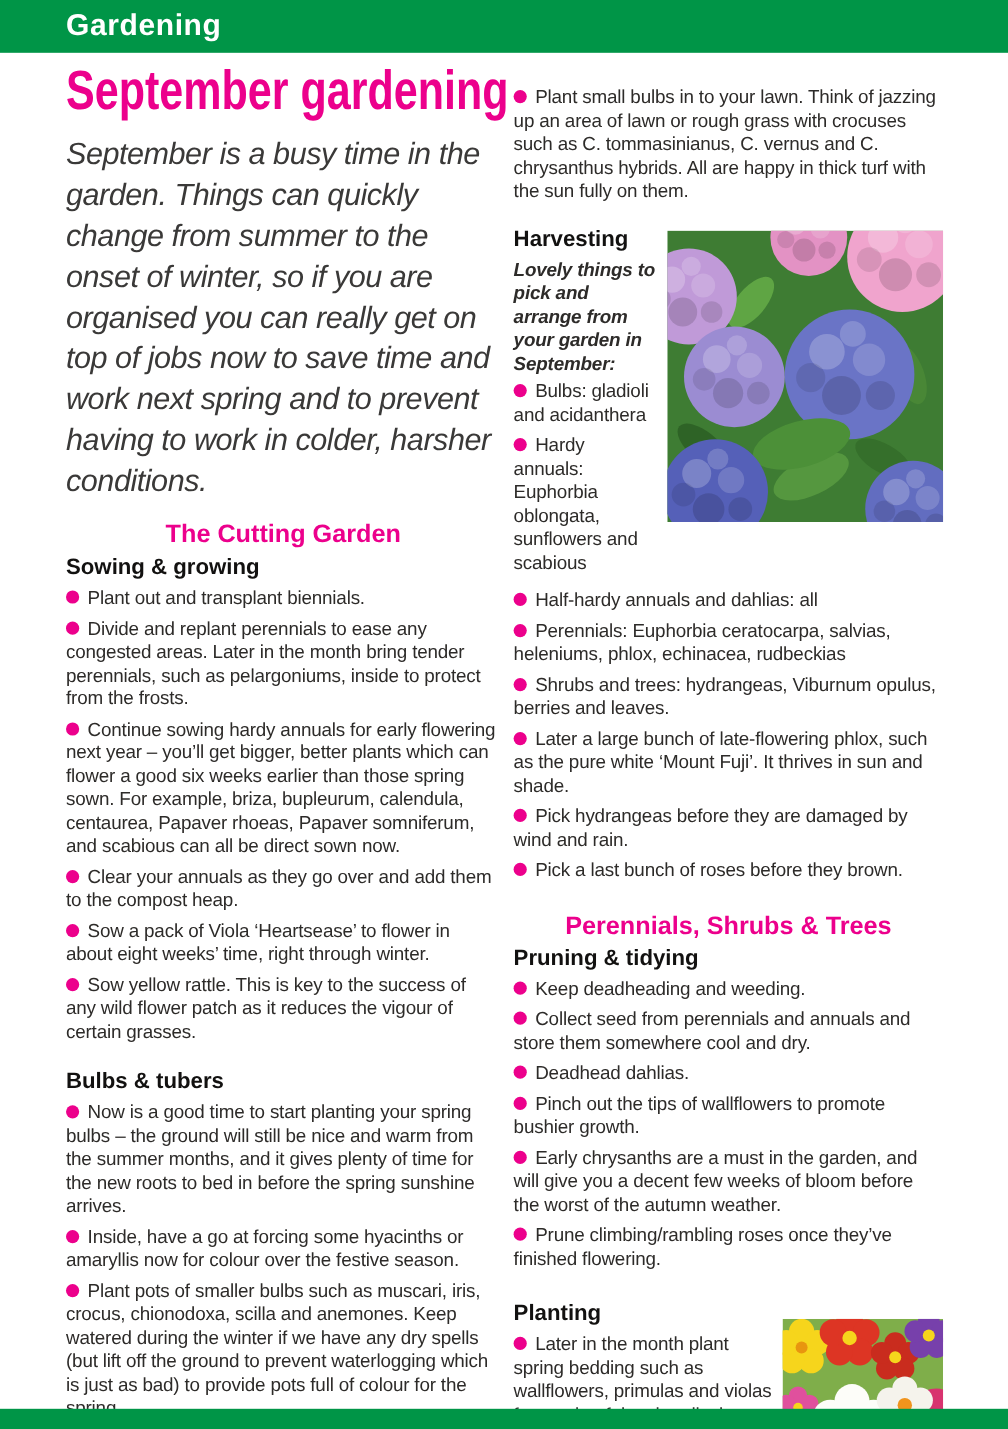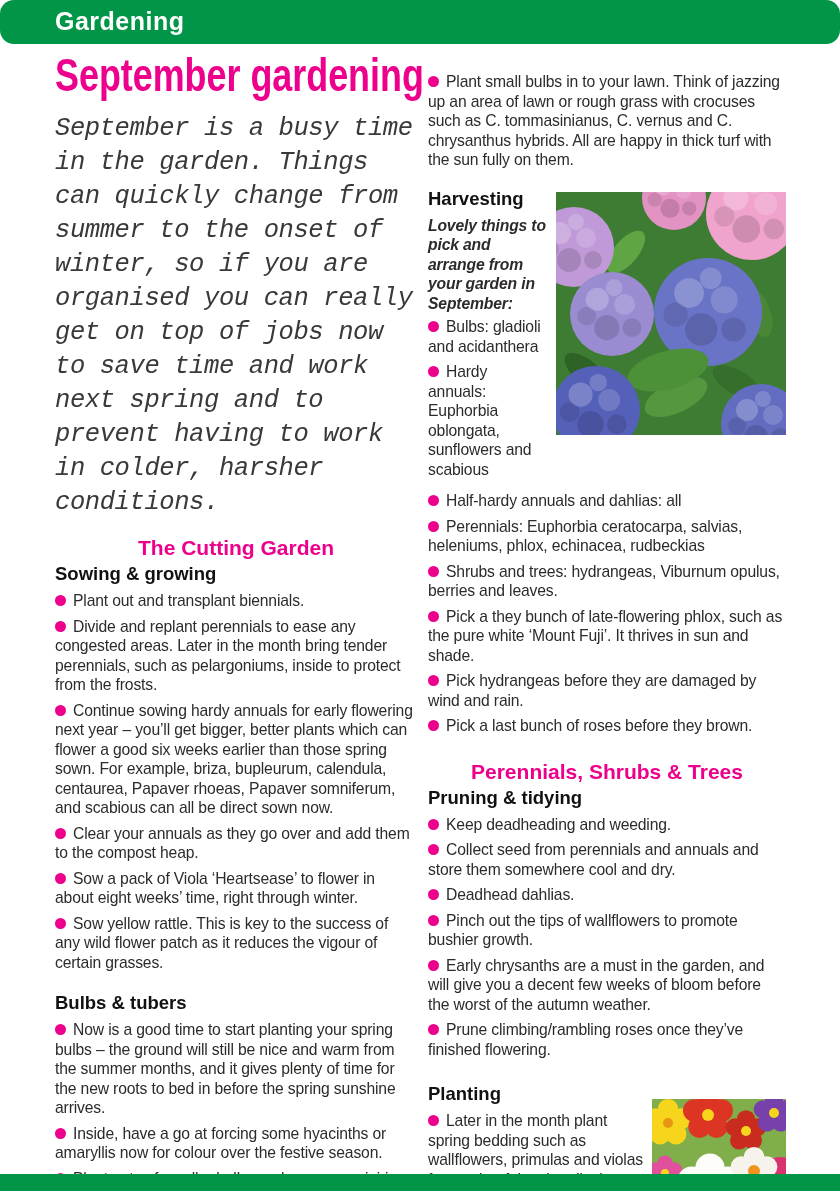--- a/index.html
+++ b/index.html
@@ -1,30 +1,30 @@
 <!DOCTYPE html>
 <html style="--green: #009547; --pink: #EC008C;"><head>
 <meta charset="utf-8">
 <style>
   :root { --green:#009547; --pink:#EC008C; --body:#2d2b29; }
   html,body{margin:0;padding:0;background:#fff;}
   .page{position:relative;width:840px;height:1191px;background:#fff;overflow:hidden;
         font-family:"Liberation Sans", sans-serif;color:var(--body);}
-  .topbar{position:absolute;top:0;left:0;width:840px;height:44px;background:var(--green);border-radius:14px;}
+  .topbar{position:absolute;top:0;left:0;width:840px;height:44px;background:var(--green);}
   .topbar-label{color:#fff;font-weight:bold;font-size:25px;letter-spacing:.5px;
         padding:7px 0 0 55px;}
   .bottombar{position:absolute;bottom:0;left:0;width:840px;height:17px;background:var(--green);}
   .col{position:absolute;top:50px;}
   .col-left{left:55px;width:362px;}
   .col-right{left:428px;width:358px;top:52px;}
   .headline{display:inline-block;margin:2px 0 8px;color:var(--pink);font-weight:bold;
         font-size:46px;line-height:46px;white-space:nowrap;
         transform:scaleX(.78);transform-origin:left top;}
   .intro{margin:6px 0 12px;font-style:italic;font-size:25.5px;line-height:34px;
-        color:#3a3938;letter-spacing:-.4px;font-family:Liberation Mono, monospace;}
+        color:#3a3938;letter-spacing:-.4px;}
   .h-pink{margin:16px 0 3px;color:var(--pink);font-size:21px;line-height:24px;font-weight:bold;text-align:center;}
   .h-black{margin:0 0 6px;color:#121110;font-size:18.5px;line-height:22px;font-weight:bold;}
   .h-black.stand{margin-top:20px;}
   .bullet{margin:0 0 6px;font-size:15.7px;line-height:19.5px;letter-spacing:-.15px;}
   .dot{display:inline-block;width:11px;height:11px;border-radius:50%;
         background:var(--pink);margin-right:7px;}
   .harvest-intro{margin:0 0 4px;font-weight:bold;font-style:italic;
         font-size:15.7px;line-height:19.5px;letter-spacing:-.15px;}
   .photo{overflow:hidden;}
   .photo svg{display:block;width:100%;height:100%;}
@@ -98,21 +98,21 @@
         </svg>
       </div>
       <h3 class="h-black">Harvesting</h3>
       <p class="harvest-intro">Lovely things to pick and arrange from your garden in September:</p>
       <p class="bullet"><span class="dot"></span><span>Bulbs: gladioli and acidanthera</span></p>
       <p class="bullet"><span class="dot"></span><span>Hardy annuals: Euphorbia oblongata, sunflowers and scabious</span></p>
       <div class="clear">
         <p class="bullet"><span class="dot"></span><span>Half-hardy annuals and dahlias: all</span></p>
         <p class="bullet"><span class="dot"></span><span>Perennials: Euphorbia ceratocarpa, salvias, heleniums, phlox, echinacea, rudbeckias</span></p>
         <p class="bullet"><span class="dot"></span><span>Shrubs and trees: hydrangeas, Viburnum opulus, berries and leaves.</span></p>
-        <p class="bullet"><span class="dot"></span><span>Pick a they bunch of late-flowering phlox, such as the pure white ‘Mount Fuji’. It thrives in sun and shade.</span></p>
+        <p class="bullet"><span class="dot"></span><span>Later a large bunch of late-flowering phlox, such as the pure white ‘Mount Fuji’. It thrives in sun and shade.</span></p>
         <p class="bullet"><span class="dot"></span><span>Pick hydrangeas before they are damaged by wind and rain.</span></p>
         <p class="bullet"><span class="dot"></span><span>Pick a last bunch of roses before they brown.</span></p>
       </div>
     </div>
 
     <h2 class="h-pink" style="margin-top:24px">Perennials, Shrubs &amp; Trees</h2>
     <h3 class="h-black">Pruning &amp; tidying</h3>
     <p class="bullet"><span class="dot"></span><span>Keep deadheading and weeding.</span></p>
     <p class="bullet"><span class="dot"></span><span>Collect seed from perennials and annuals and store them somewhere cool and dry.</span></p>
     <p class="bullet"><span class="dot"></span><span>Deadhead dahlias.</span></p>

